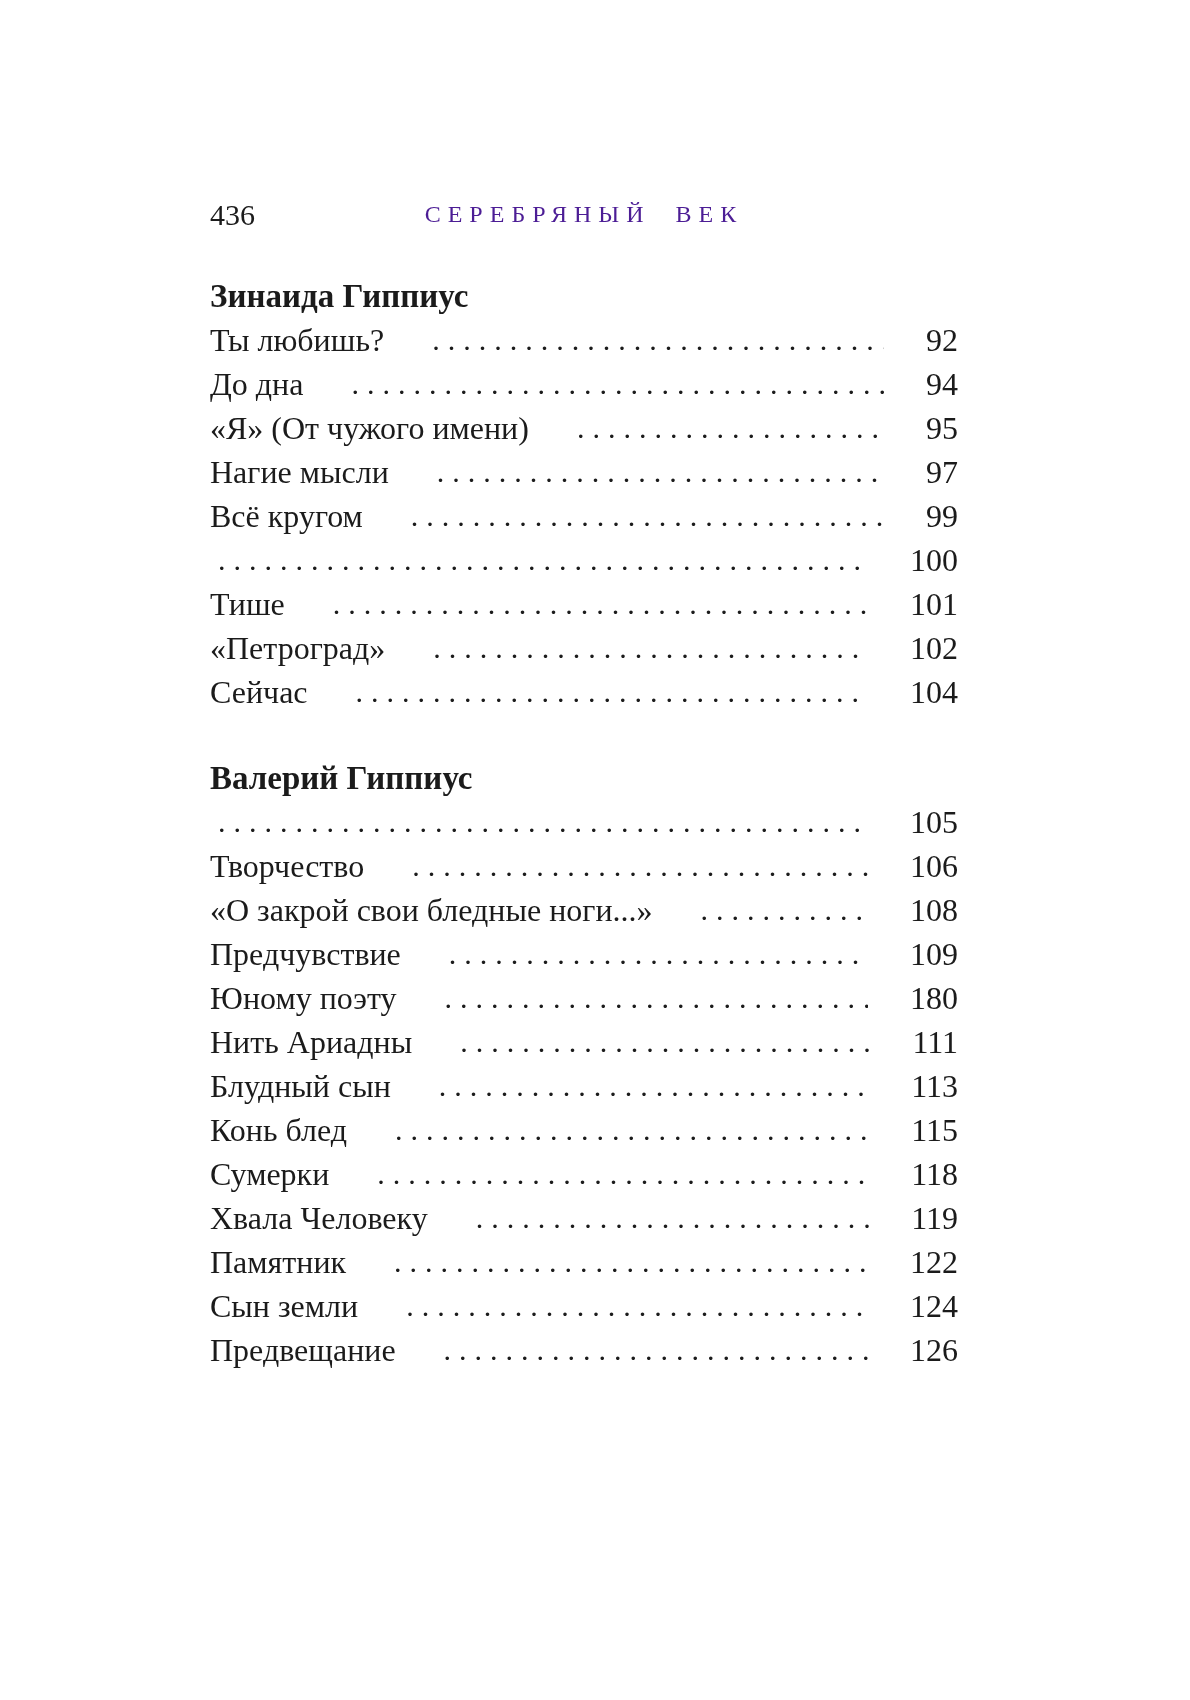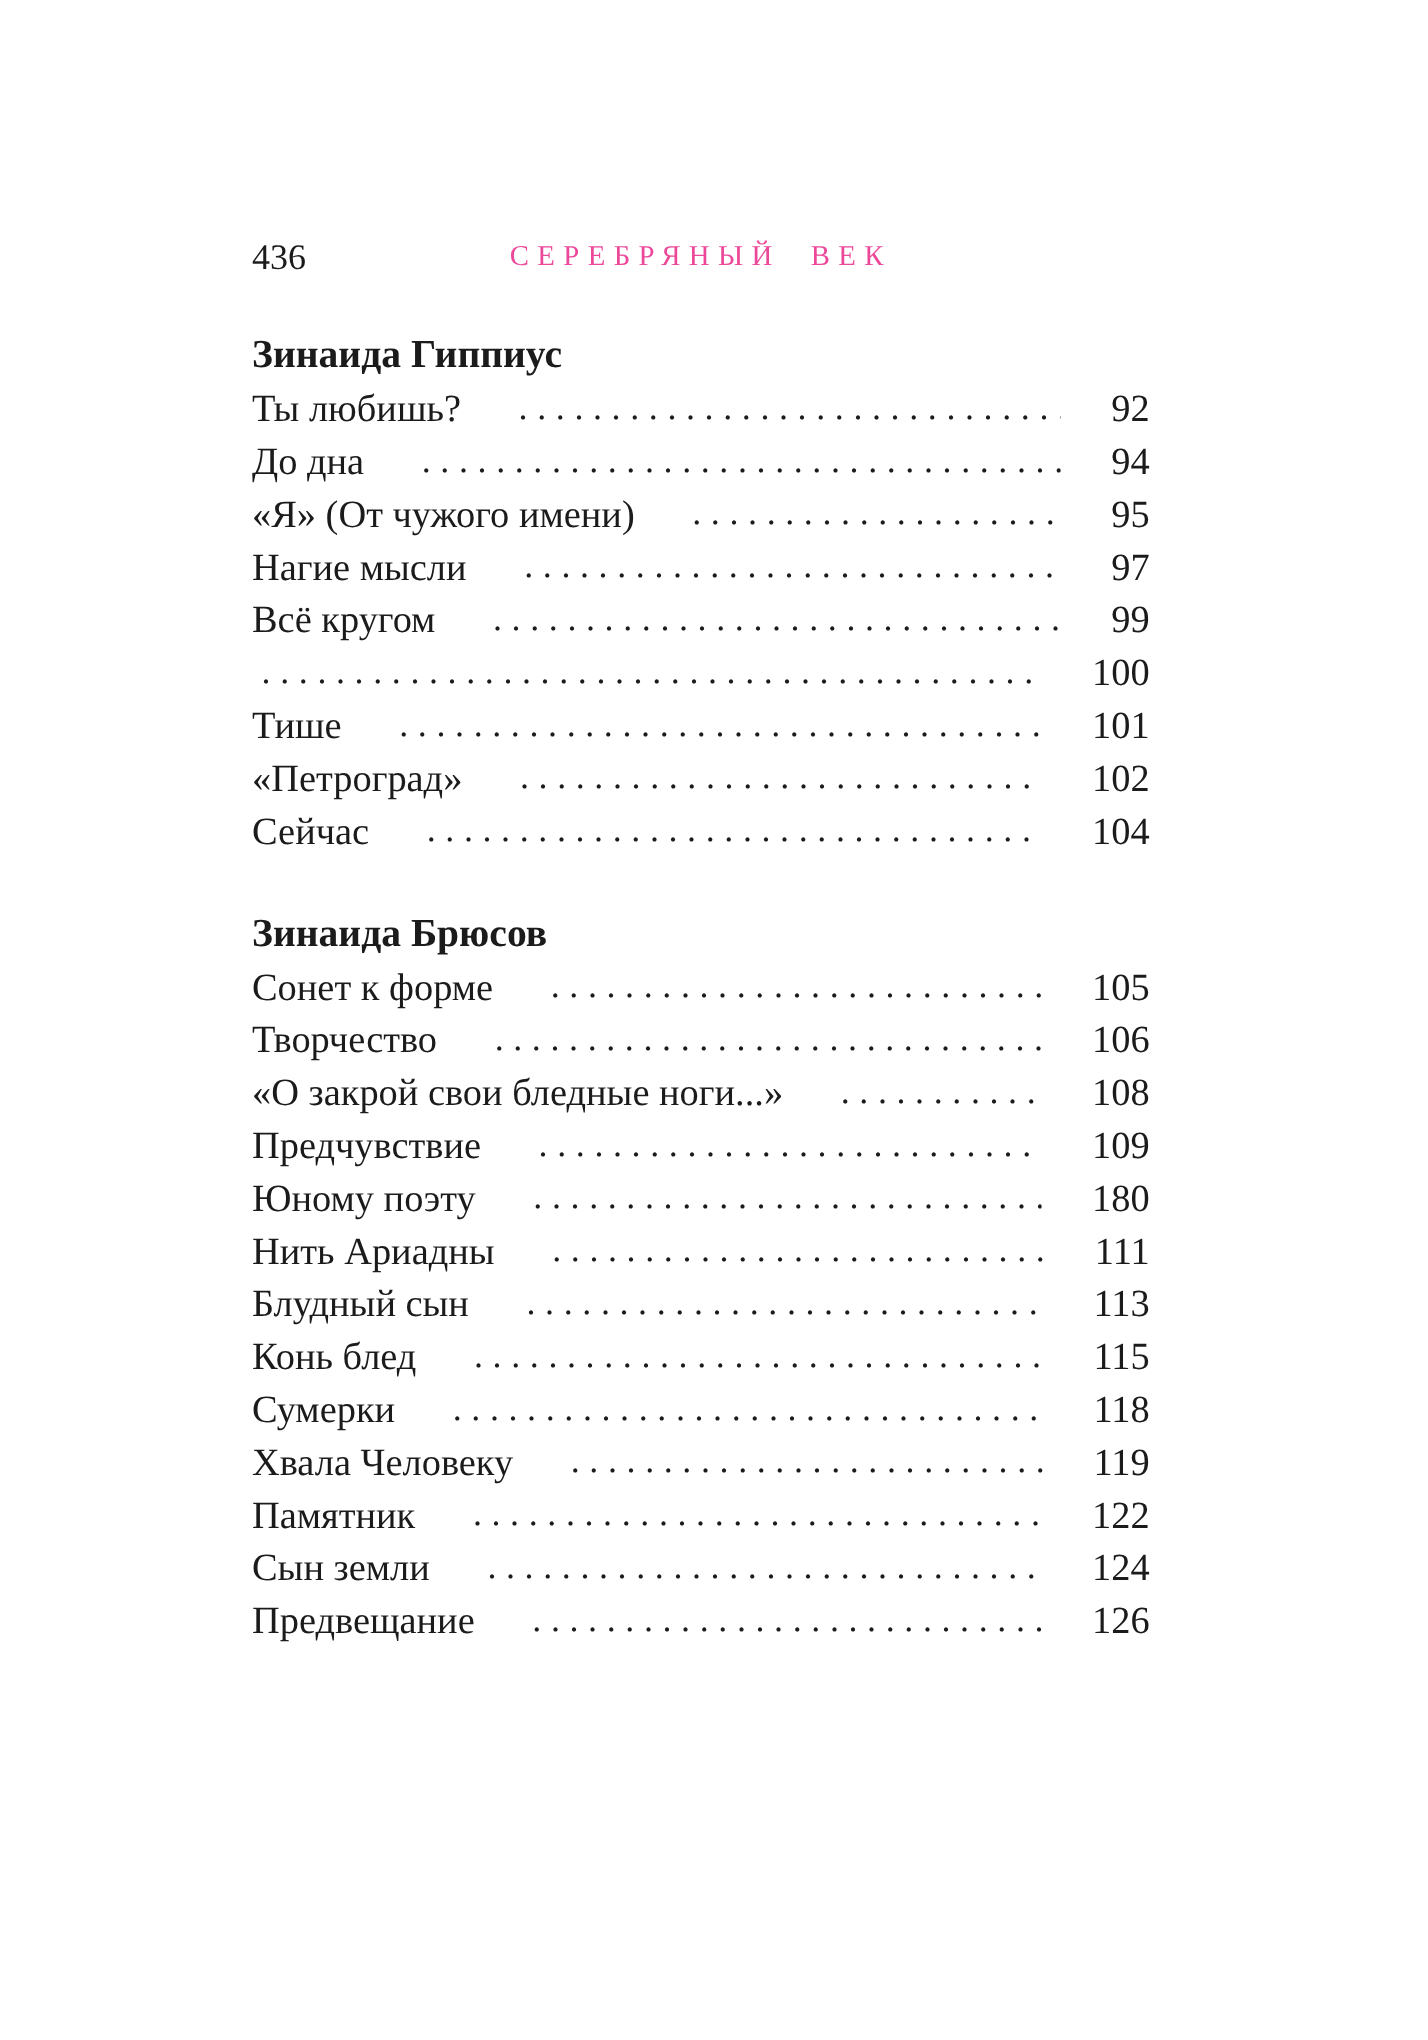--- a/index.html
+++ b/index.html
@@ -29,21 +29,21 @@
     top: 2px;
     font-size: 30px;
   }
   .running-head {
     display: block;
     text-align: center;
     font-size: 24px;
     letter-spacing: 7px;
     word-spacing: 12px;
     padding-top: 5px;
-    color: #ec4899;
+    color: #4c1d95;
   }
   .toc-section { margin: 0; }
   .toc-section + .toc-section { margin-top: 42px; }
   .author {
     font-size: 33px;
     font-weight: bold;
     margin: 0;
     line-height: 44px;
     white-space: nowrap;
   }
@@ -123,23 +123,22 @@
           <span class="dots">............................................................................................................................................</span>
           <span class="pg">102</span>
         </div>
         <div class="entry">
           <span class="title">Сейчас</span>
           <span class="dots">............................................................................................................................................</span>
           <span class="pg">104</span>
         </div>
       </section>
       <section class="toc-section">
-        <h2 class="author">Зинаида Брюсов</h2>
-        <div class="entry">
-          <span class="title">Сонет к форме</span>
+        <h2 class="author">Валерий Гиппиус</h2>
+        <div class="entry">
           <span class="dots">............................................................................................................................................</span>
           <span class="pg">105</span>
         </div>
         <div class="entry">
           <span class="title">Творчество</span>
           <span class="dots">............................................................................................................................................</span>
           <span class="pg">106</span>
         </div>
         <div class="entry">
           <span class="title">«О закрой свои бледные ноги...»</span>

